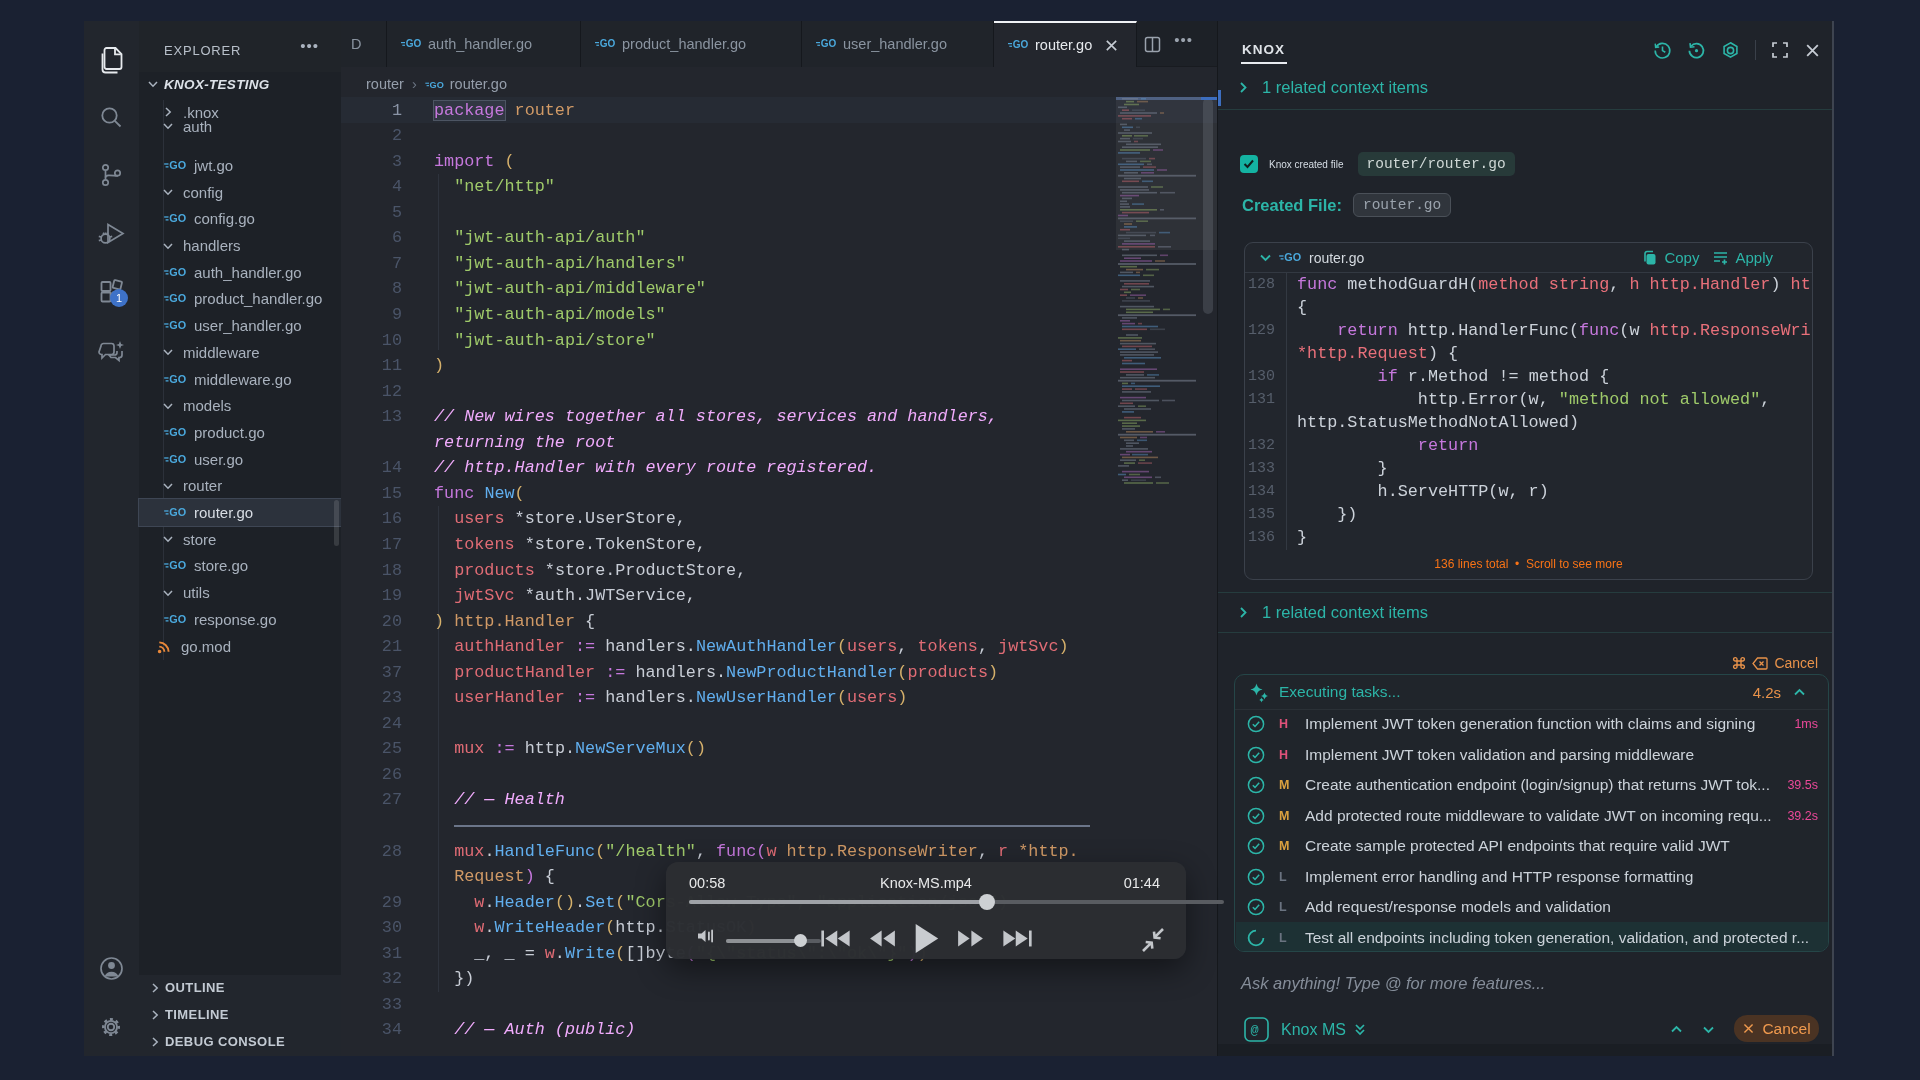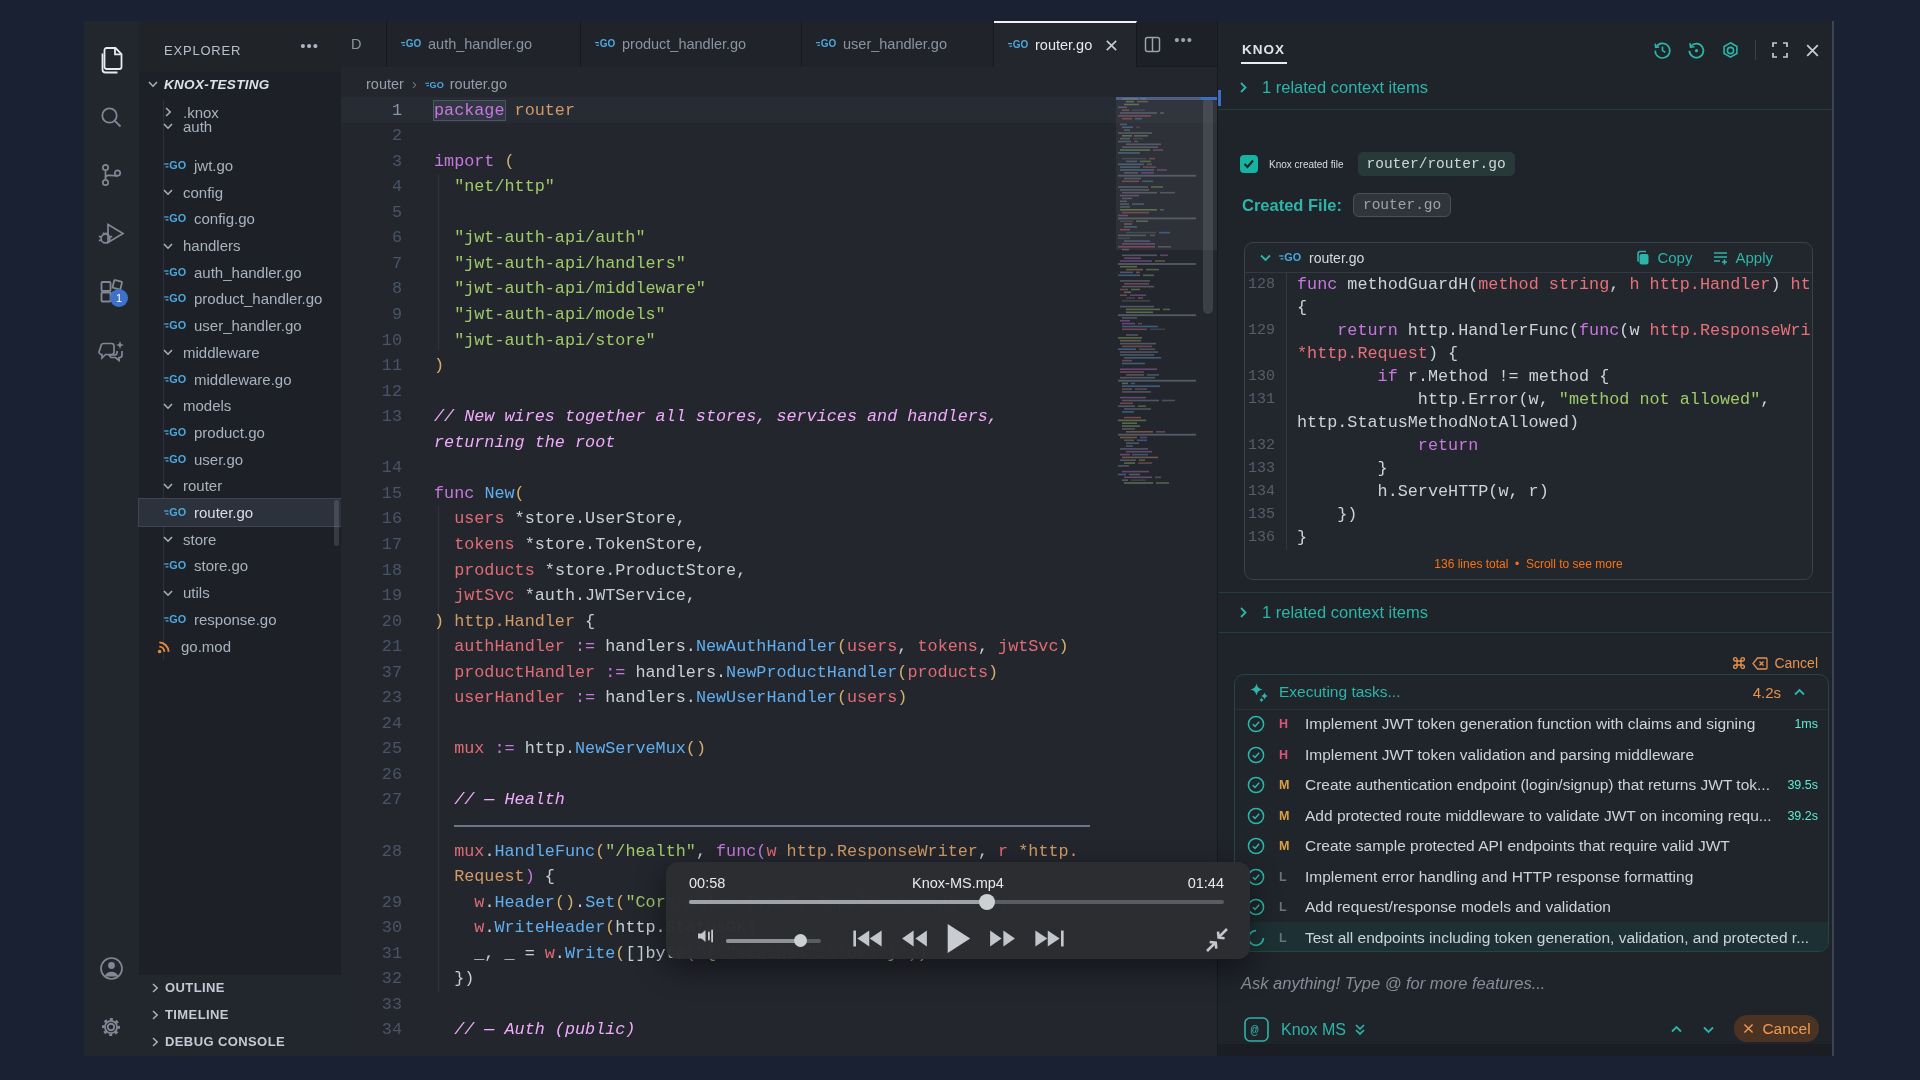--- a/index.html
+++ b/index.html
@@ -93,33 +93,33 @@
 
 #taskcard { position:absolute; left:16px; top:653px; width:595px; height:278px; border:1px solid #254648; border-radius:10px; background:#20252b; overflow:hidden; }
 #tchdr { position:absolute; top:0; left:0; width:100%; height:35px; display:flex; align-items:center; border-bottom:1px solid #2a3036; }
 #tchdr .ttl { color:#2cb5a8; font-size:15.5px; margin-left:9px; }
 #tchdr .dur { color:#e8924a; font-size:15px; margin-left:auto; }
 .taskrow { position:absolute; left:1px; width:593px; height:30.5px; display:flex; align-items:center; }
 .taskrow.active { background:#1d3134; }
 .tcheck { margin-left:11px; display:flex; flex:none; }
 .tpr { width:13px; margin-left:14px; font-size:12.5px; font-weight:bold; flex:none; }
 .ttxt { color:#ccd3da; font-size:15.5px; margin-left:13px; white-space:nowrap; overflow:hidden; flex:1; }
-.ttime { color:#5eead4; font-size:12.5px; margin-right:11px; flex:none; }
+.ttime { color:#ec4899; font-size:12.5px; margin-right:11px; flex:none; }
 
 .ask { position:absolute; left:23px; top:953px; font-style:italic; color:#858d99; font-size:16.5px; }
 .knoxms { position:absolute; left:26px; top:996px; display:flex; align-items:center; }
 .knoxms .lbl { color:#2cb5a8; font-size:16px; margin-left:12px; margin-right:7px; }
 .navchev { position:absolute; top:1001px; display:flex; }
 #cancelbtn { position:absolute; left:516px; top:994px; width:85px; height:27px; background:#4a3323; border-radius:13px; color:#f09a4e; font-size:15.5px; display:flex; align-items:center; justify-content:center; gap:7px; }
 #pbotstrip { position:absolute; bottom:0; left:0; width:100%; height:12px; background:#1a1e24; }
 
 #sash { position:absolute; left:1748px; top:0; width:2px; height:100%; background:#3e4450; }
 
 
-#player { position:absolute; left:582px; top:841px; width:584px; height:97px; background:rgba(44,46,50,0.985); border-radius:12px; box-shadow:0 10px 30px rgba(0,0,0,0.45); z-index:50; }
+#player { position:absolute; left:582px; top:841px; width:520px; height:97px; background:rgba(44,46,50,0.985); border-radius:12px; box-shadow:0 10px 30px rgba(0,0,0,0.45); z-index:50; }
 #player .t1 { position:absolute; left:23px; top:13px; color:#e8e9ea; font-size:14.5px; }
 #player .t2 { position:absolute; left:0; right:0; top:13px; text-align:center; color:#e8e9ea; font-size:14.5px; }
 #player .t3 { position:absolute; right:26px; top:13px; color:#e8e9ea; font-size:14.5px; }
 .ptrack { position:absolute; left:23px; top:38px; width:535px; height:4px; border-radius:2px; background:#595c61; }
 .ptrack .done { position:absolute; left:0; top:0; height:4px; width:298px; background:#9fa2a7; border-radius:2px; }
 .pknob { position:absolute; left:313px; top:32px; width:16px; height:16px; border-radius:8px; background:#cdd0d3; }
 .vol { position:absolute; left:30px; top:64px; }
 .vtrack { position:absolute; left:60px; top:77px; width:95px; height:4px; border-radius:2px; background:#595c61; }
 .vtrack .done { position:absolute; left:0; top:0; height:4px; width:74px; background:#8e9195; border-radius:2px; }
 .vknob { position:absolute; left:128px; top:72px; width:13px; height:13px; border-radius:7px; background:#cdd0d3; }
@@ -524,20 +524,21 @@
 <div class="crow" style="top:307.0px">
           <span class="lnum">13</span>
           <span class="ctext"><i class="c">// New wires together all stores, services and handlers,</i></span>
         </div>
 <div class="crow" style="top:332.6px">
           <span class="lnum"></span>
           <span class="ctext"><i class="c">returning the root</i></span>
         </div>
 <div class="crow" style="top:358.1px">
           <span class="lnum">14</span>
+          <span class="ctext"><i class="c">// http.Handler with every route registered.</i></span>
         </div>
 <div class="crow" style="top:383.6px">
           <span class="lnum">15</span>
           <span class="ctext"><i class="k">func</i> <i class="f">New</i><i class="g">(</i></span>
         </div>
 <div class="crow" style="top:409.2px">
           <span class="lnum">16</span>
           <span class="ctext">  <i class="v">users</i> *store.UserStore,</span>
         </div>
 <div class="crow" style="top:434.8px">
@@ -863,21 +864,21 @@
           </span>
         <span style="margin-left:6px;display:flex">
             <svg width="22" height="13" viewBox="0 0 30 18" style="flex:none">
               <text x="7" y="14" font-family="Liberation Sans" font-weight="bold" font-size="15" fill="#4aa8dc">GO</text>
               <rect x="0" y="6" width="6" height="1.8" fill="#4aa8dc"></rect>
               <rect x="2" y="10" width="4" height="1.8" fill="#4aa8dc"></rect>
             </svg>
           </span>
         <span class="fname">router.go</span>
         <span style="flex:1"></span>
-        <span class="act" style="margin-right:20px"><svg width="16" height="16" viewBox="0 0 16 16">
+        <span class="act" style="margin-right:13px"><svg width="16" height="16" viewBox="0 0 16 16">
               <rect x="4.5" y="4" width="9" height="10.5" rx="2" fill="#2cb5a8"></rect>
               <path d="M3 11.5 v-8 a2 2 0 0 1 2-2 h6" stroke="#2cb5a8" stroke-width="1.6" fill="none"></path>
             </svg>Copy</span>
         <span class="act" style="margin-right:39px"><svg width="17" height="16" viewBox="0 0 17 16" stroke="#2cb5a8" stroke-width="1.7" fill="none">
               <path d="M2 3 h13 M2 7 h13 M2 11 h6 M12.5 9.5 v5 M10 12 h5"></path>
             </svg>Apply</span>
       </div>
       <div id="cccode">
         <div class="kcsep"></div>
         <div class="kcrow" style="top:0.0px">

